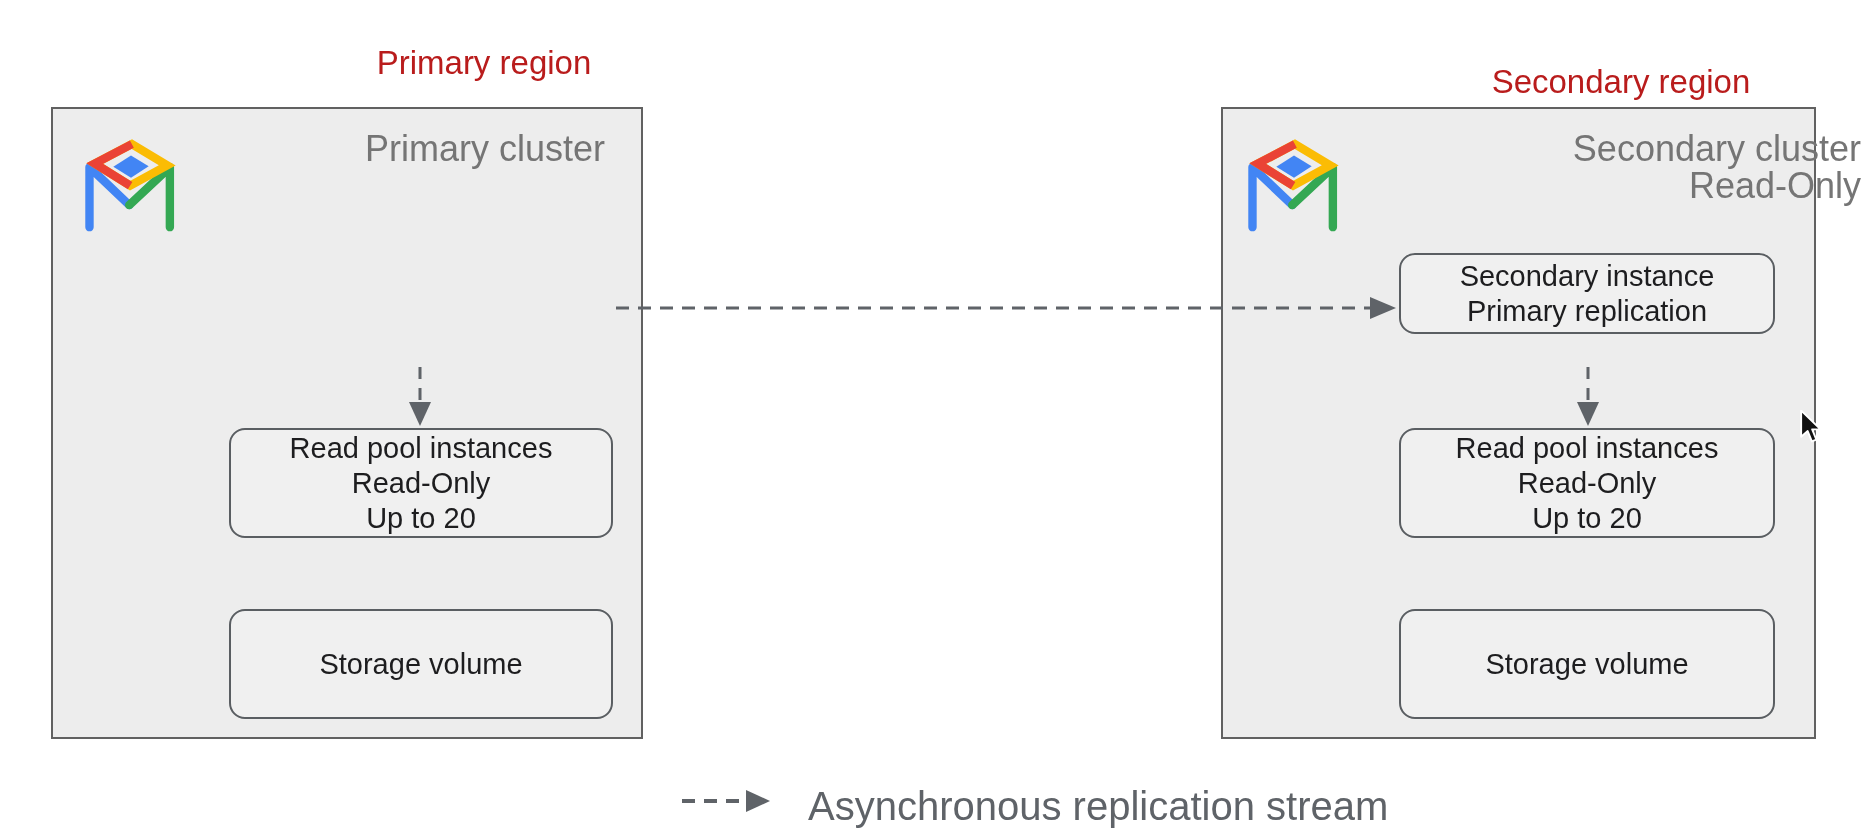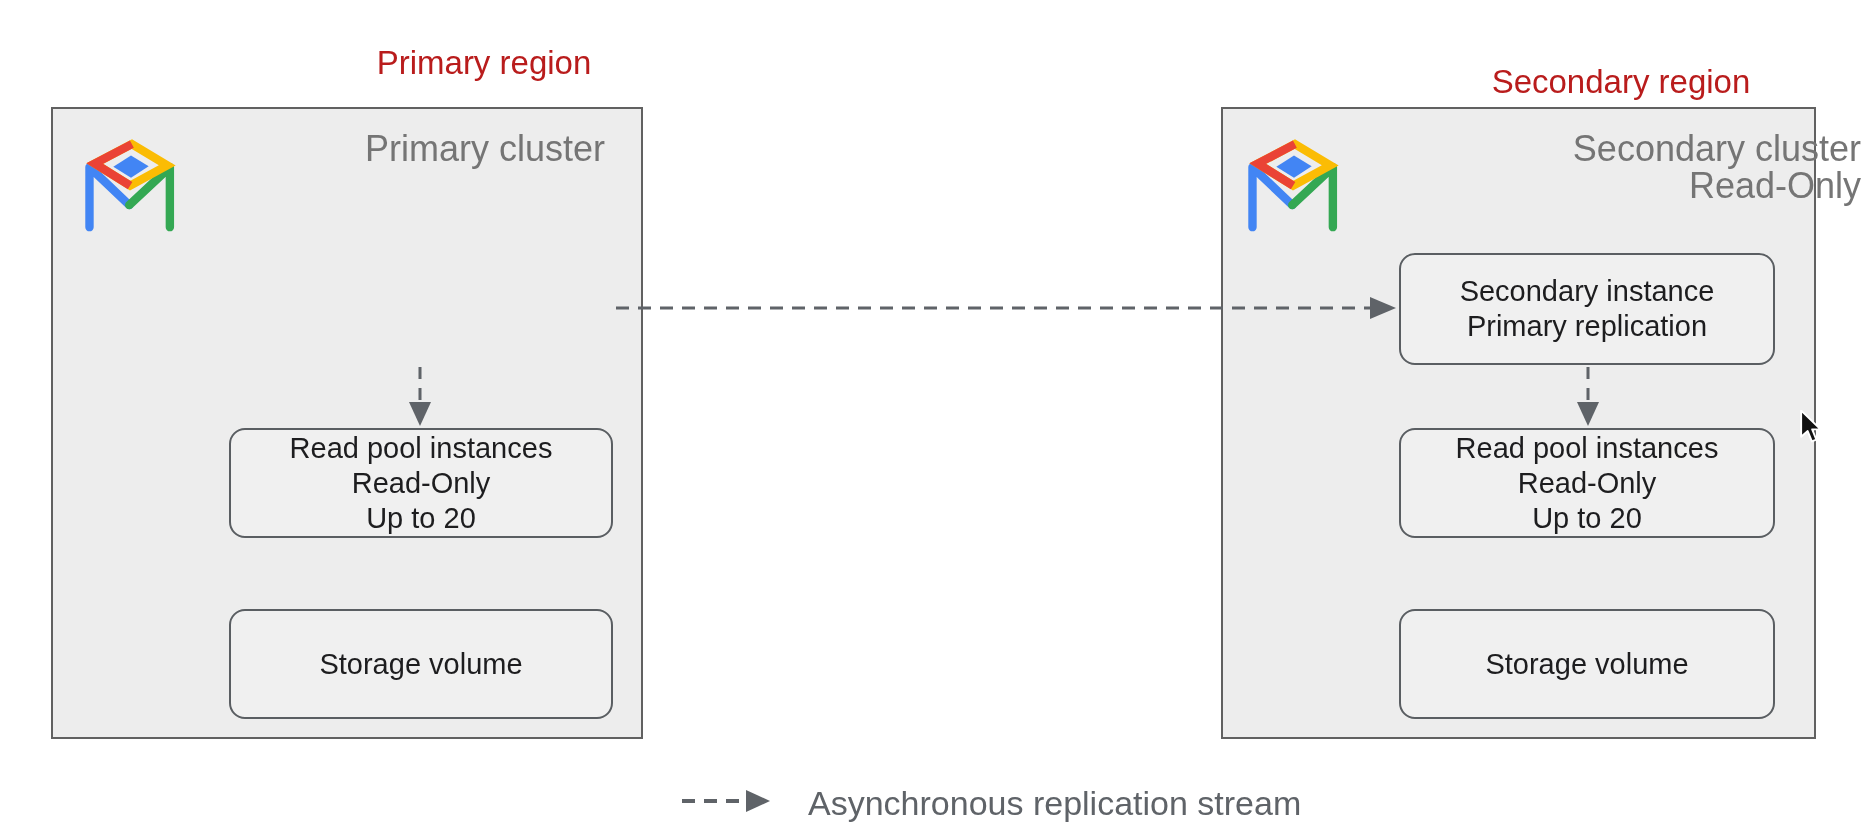--- a/index.html
+++ b/index.html
@@ -56,21 +56,21 @@
     position: absolute;
     left: 0; top: 0;
     width: 1868px;
     height: 836px;
     pointer-events: none;
   }
   .legend-label {
     position: absolute;
     left: 808px;
     top: 784px;
-    font-size: 34px;
+    font-size: 40px;
     color: #5f6368;
     white-space: nowrap;
     text-align: right;
   }
   .cursor {
     position: absolute;
     left: 1800px;
     top: 410px;
     width: 28px;
     height: 36px;
@@ -114,21 +114,21 @@
 
   <div class="node" style="left:229px; top:428px; width:384px; height:110px;">
     <div>Read pool instances</div>
     <div>Read-Only</div>
     <div>Up to 20</div>
   </div>
   <div class="node" style="left:229px; top:609px; width:384px; height:110px;">
     <div>Storage volume</div>
   </div>
 
-  <div class="node" style="left:1399px; top:253px; width:376px; height:112px;">
+  <div class="node" style="left:1399px; top:253px; width:376px; height:81px;">
     <div>Secondary instance</div>
     <div>Primary replication</div>
   </div>
   <div class="node" style="left:1399px; top:428px; width:376px; height:110px;">
     <div>Read pool instances</div>
     <div>Read-Only</div>
     <div>Up to 20</div>
   </div>
   <div class="node" style="left:1399px; top:609px; width:376px; height:110px;">
     <div>Storage volume</div>

